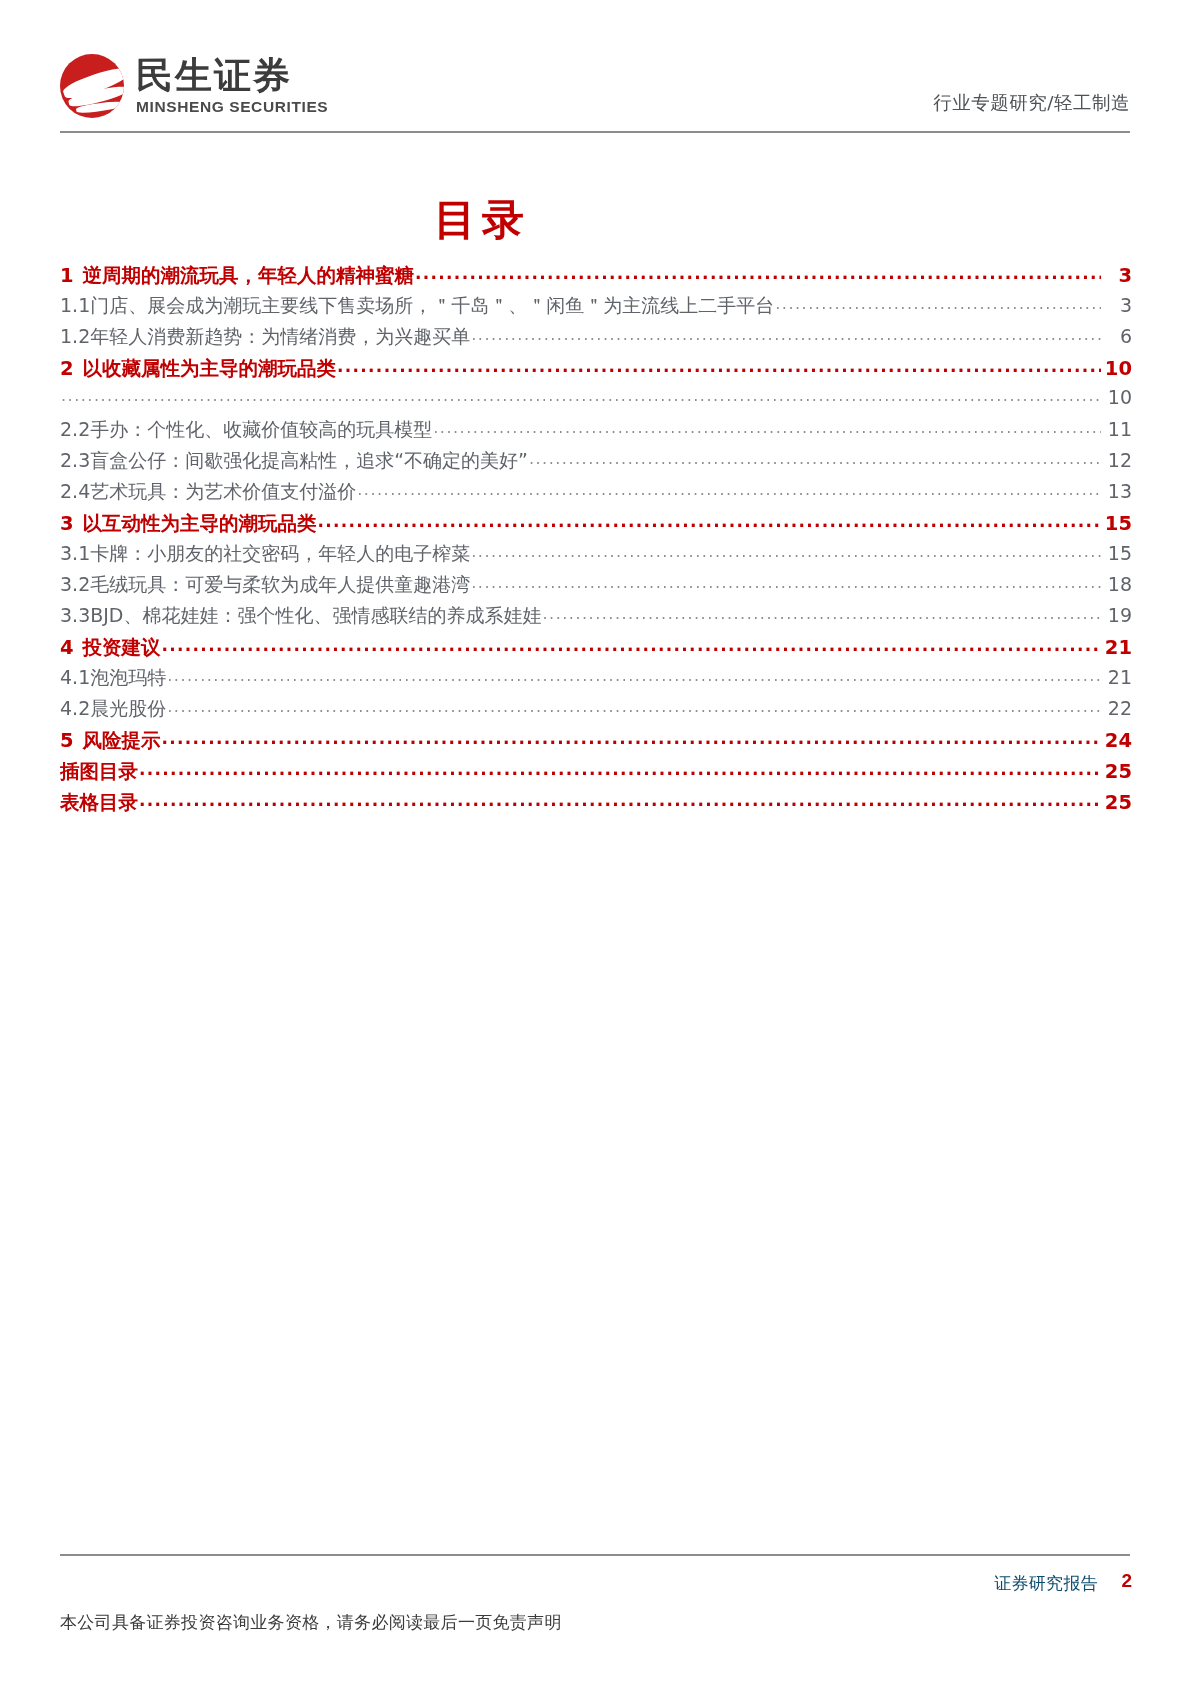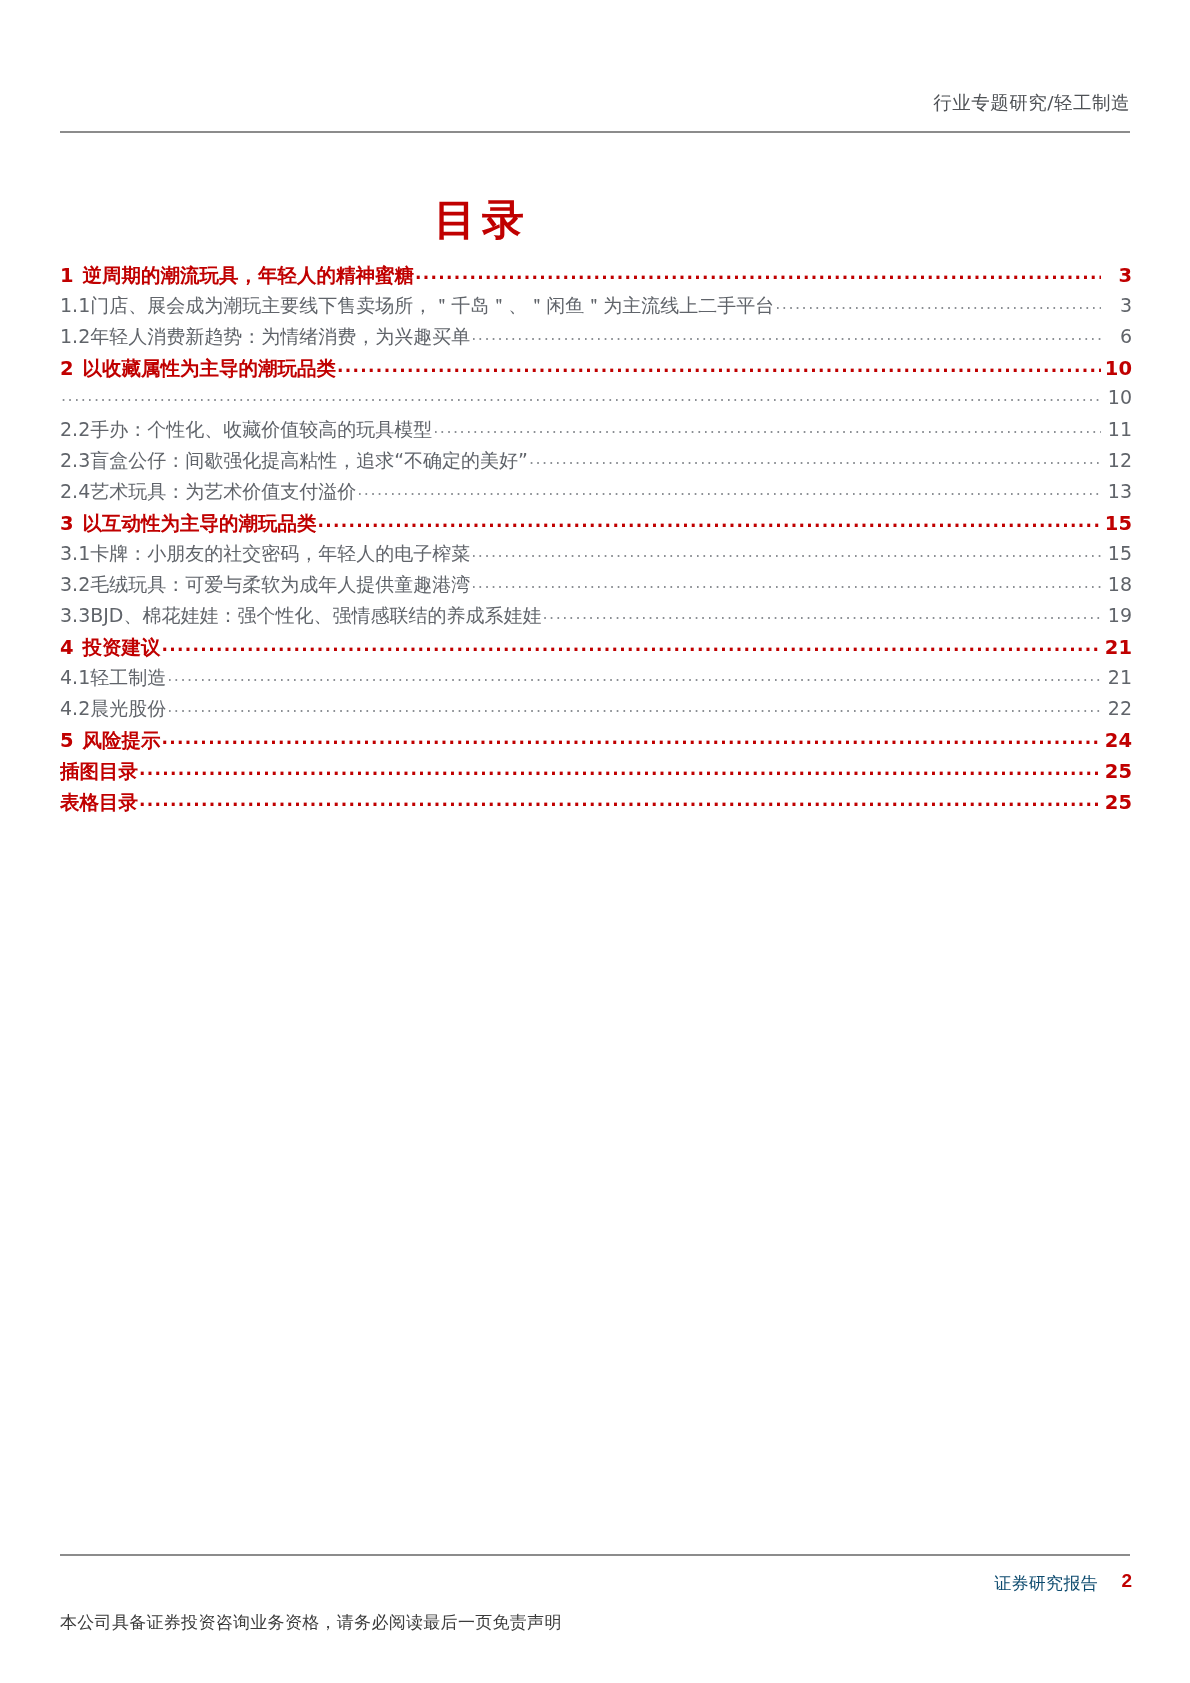--- a/index.html
+++ b/index.html
@@ -215,20 +215,31 @@
     font-weight: bold;
     color: #c00000;
   }
 </style>
 </head>
 <body>
 
 <div class="page">
 
   <div class="header">
+    <div class="logo-wrap">
+      <div class="logo-mark">
+        <span class="sweep s1"></span>
+        <span class="sweep s2"></span>
+        <span class="sweep s3"></span>
+      </div>
+      <div class="logo-text">
+        <span class="logo-cn">民生证券</span>
+        <span class="logo-en">MINSHENG SECURITIES</span>
+      </div>
+    </div>
     <div class="header-right">行业专题研究/轻工制造</div>
   </div>
   <div class="header-rule"></div>
 
   <div class="doc-title">目录</div>
 
   <div class="toc">
       <div class="toc-row lvl1">
         <span class="toc-label"><span class="num">1</span><span>逆周期的潮流玩具，年轻人的精神蜜糖</span></span>
         <span class="toc-dots"></span>
@@ -287,21 +298,21 @@
         <span class="toc-label"><span class="num">3.3</span><span>BJD、棉花娃娃：强个性化、强情感联结的养成系娃娃</span></span>
         <span class="toc-dots"></span>
         <span class="toc-page">19</span>
       </div>
       <div class="toc-row lvl1">
         <span class="toc-label"><span class="num">4</span><span>投资建议</span></span>
         <span class="toc-dots"></span>
         <span class="toc-page">21</span>
       </div>
       <div class="toc-row lvl2">
-        <span class="toc-label"><span class="num">4.1</span><span>轻工制造</span></span>
+        <span class="toc-label"><span class="num">4.1</span><span>泡泡玛特</span></span>
         <span class="toc-dots"></span>
         <span class="toc-page">21</span>
       </div>
       <div class="toc-row lvl2">
         <span class="toc-label"><span class="num">4.2</span><span>晨光股份</span></span>
         <span class="toc-dots"></span>
         <span class="toc-page">22</span>
       </div>
       <div class="toc-row lvl1">
         <span class="toc-label"><span class="num">5</span><span>风险提示</span></span>

